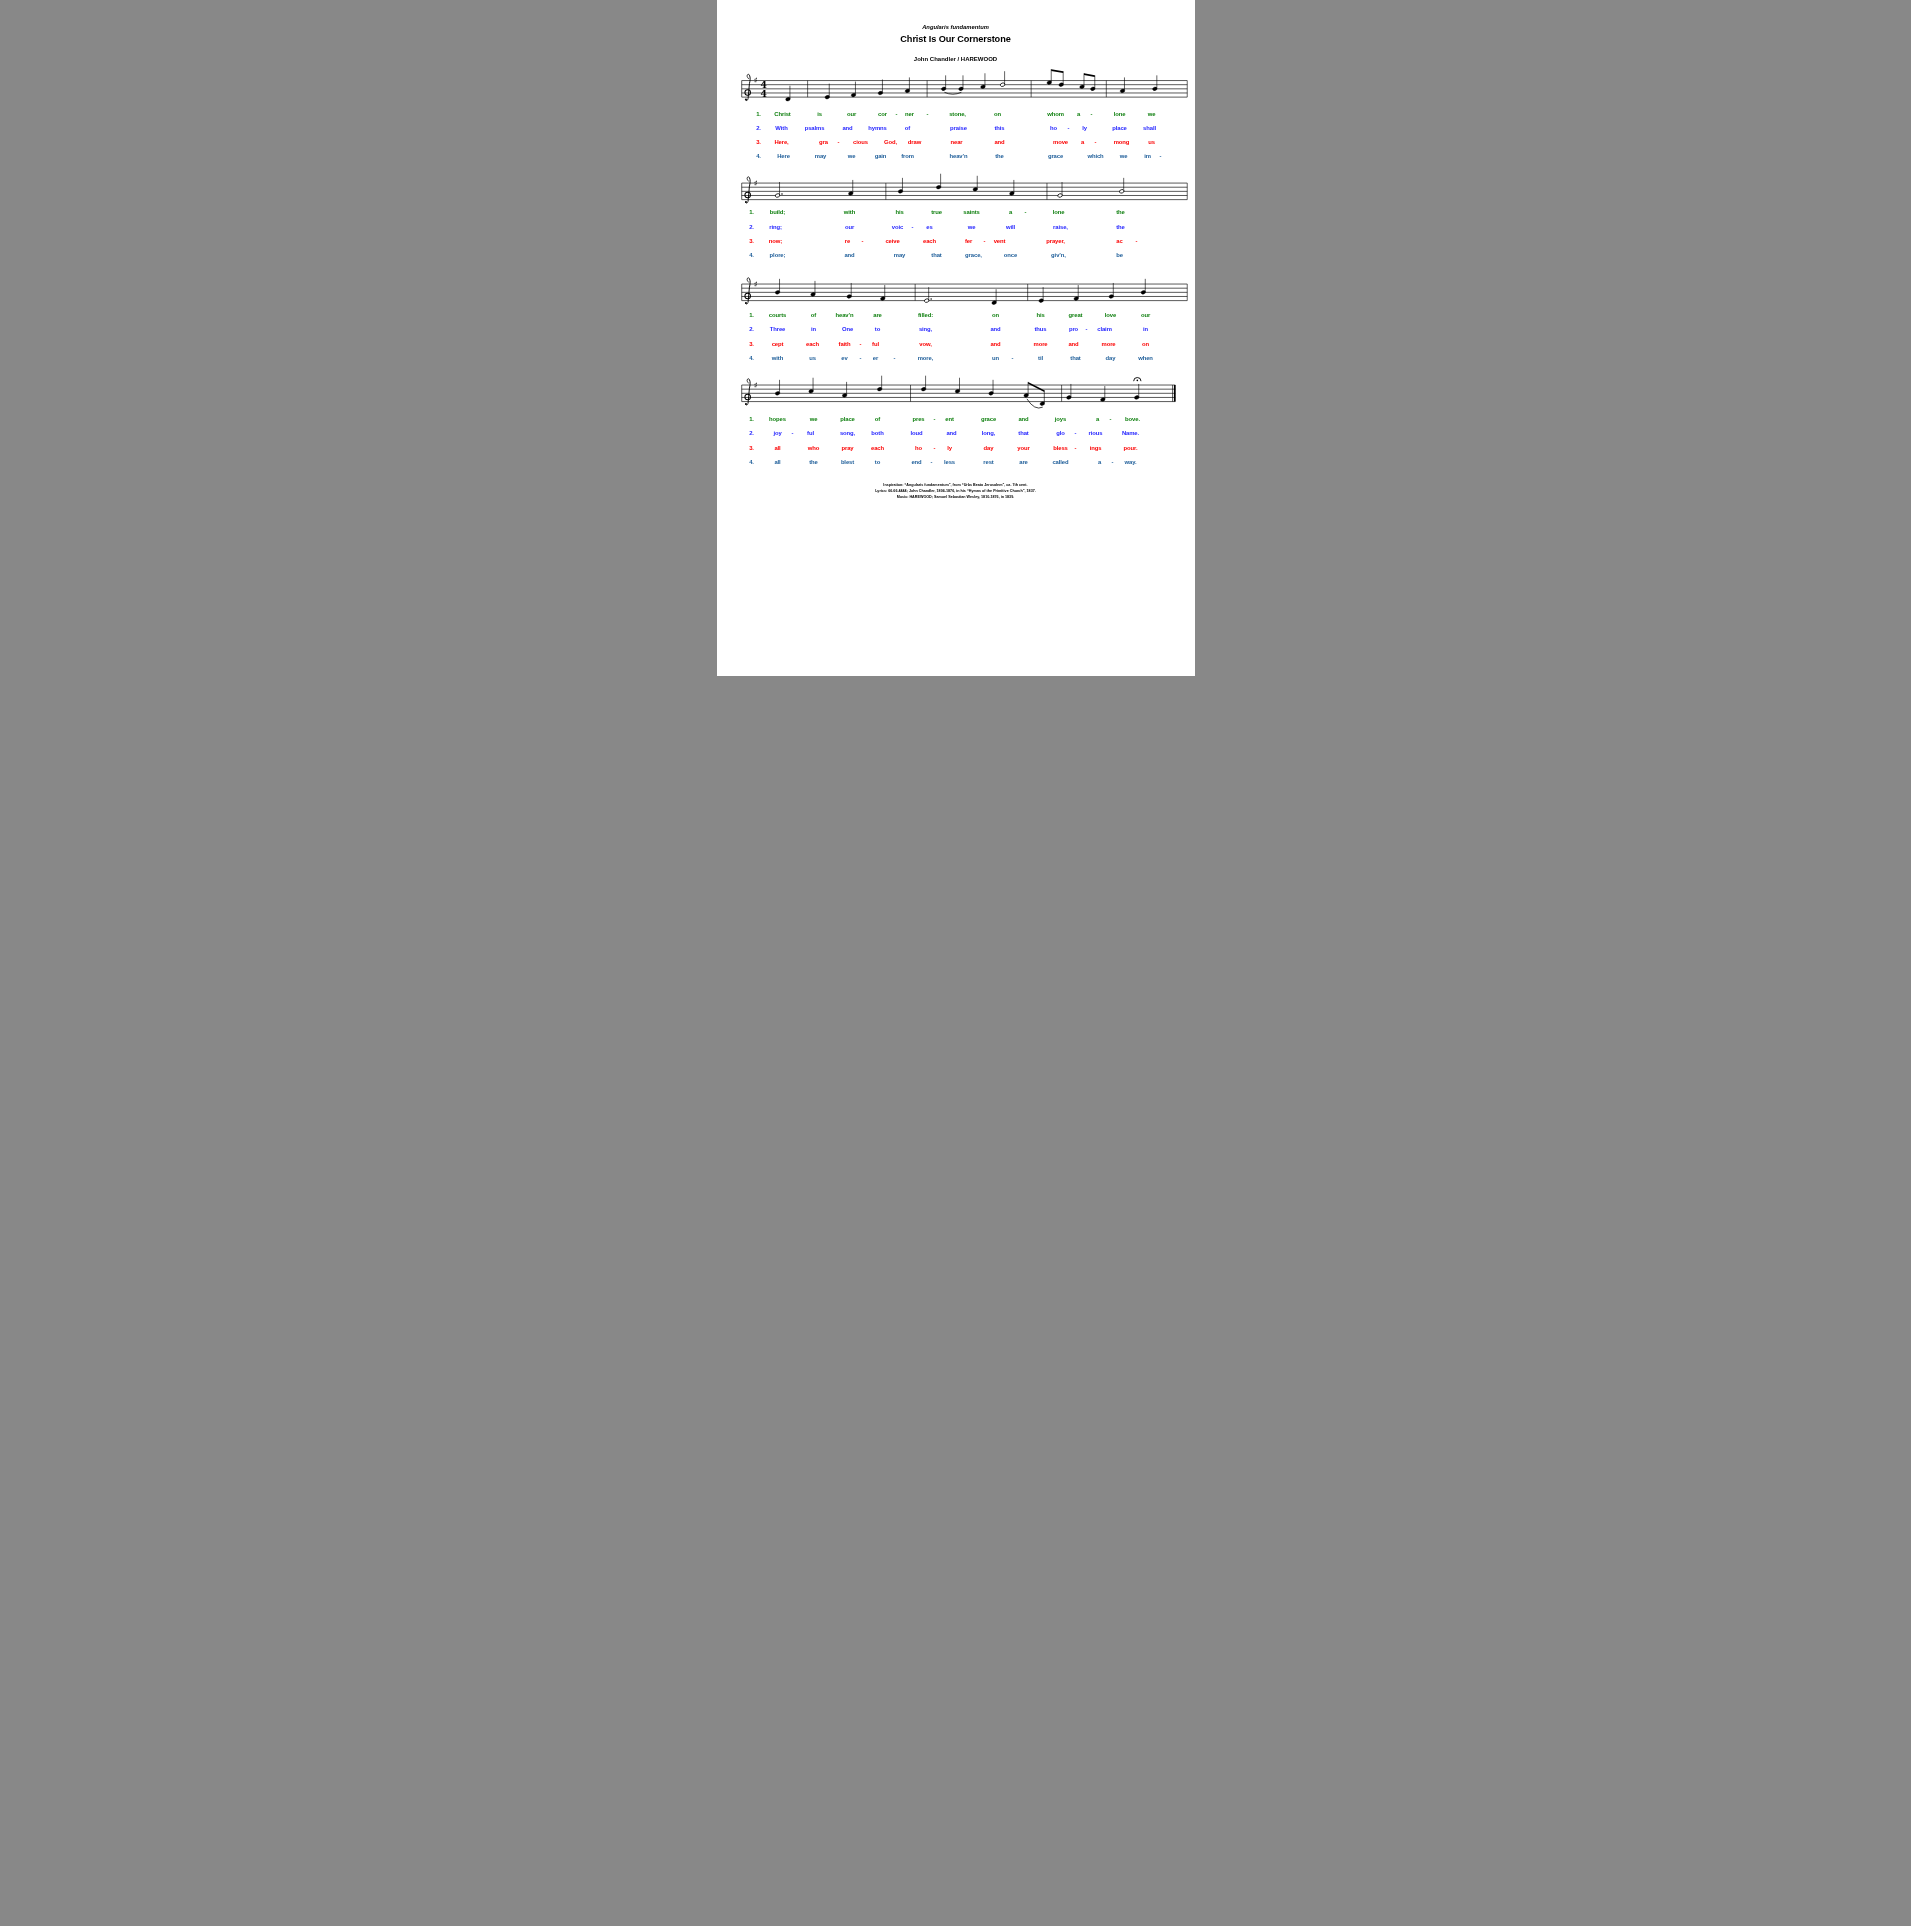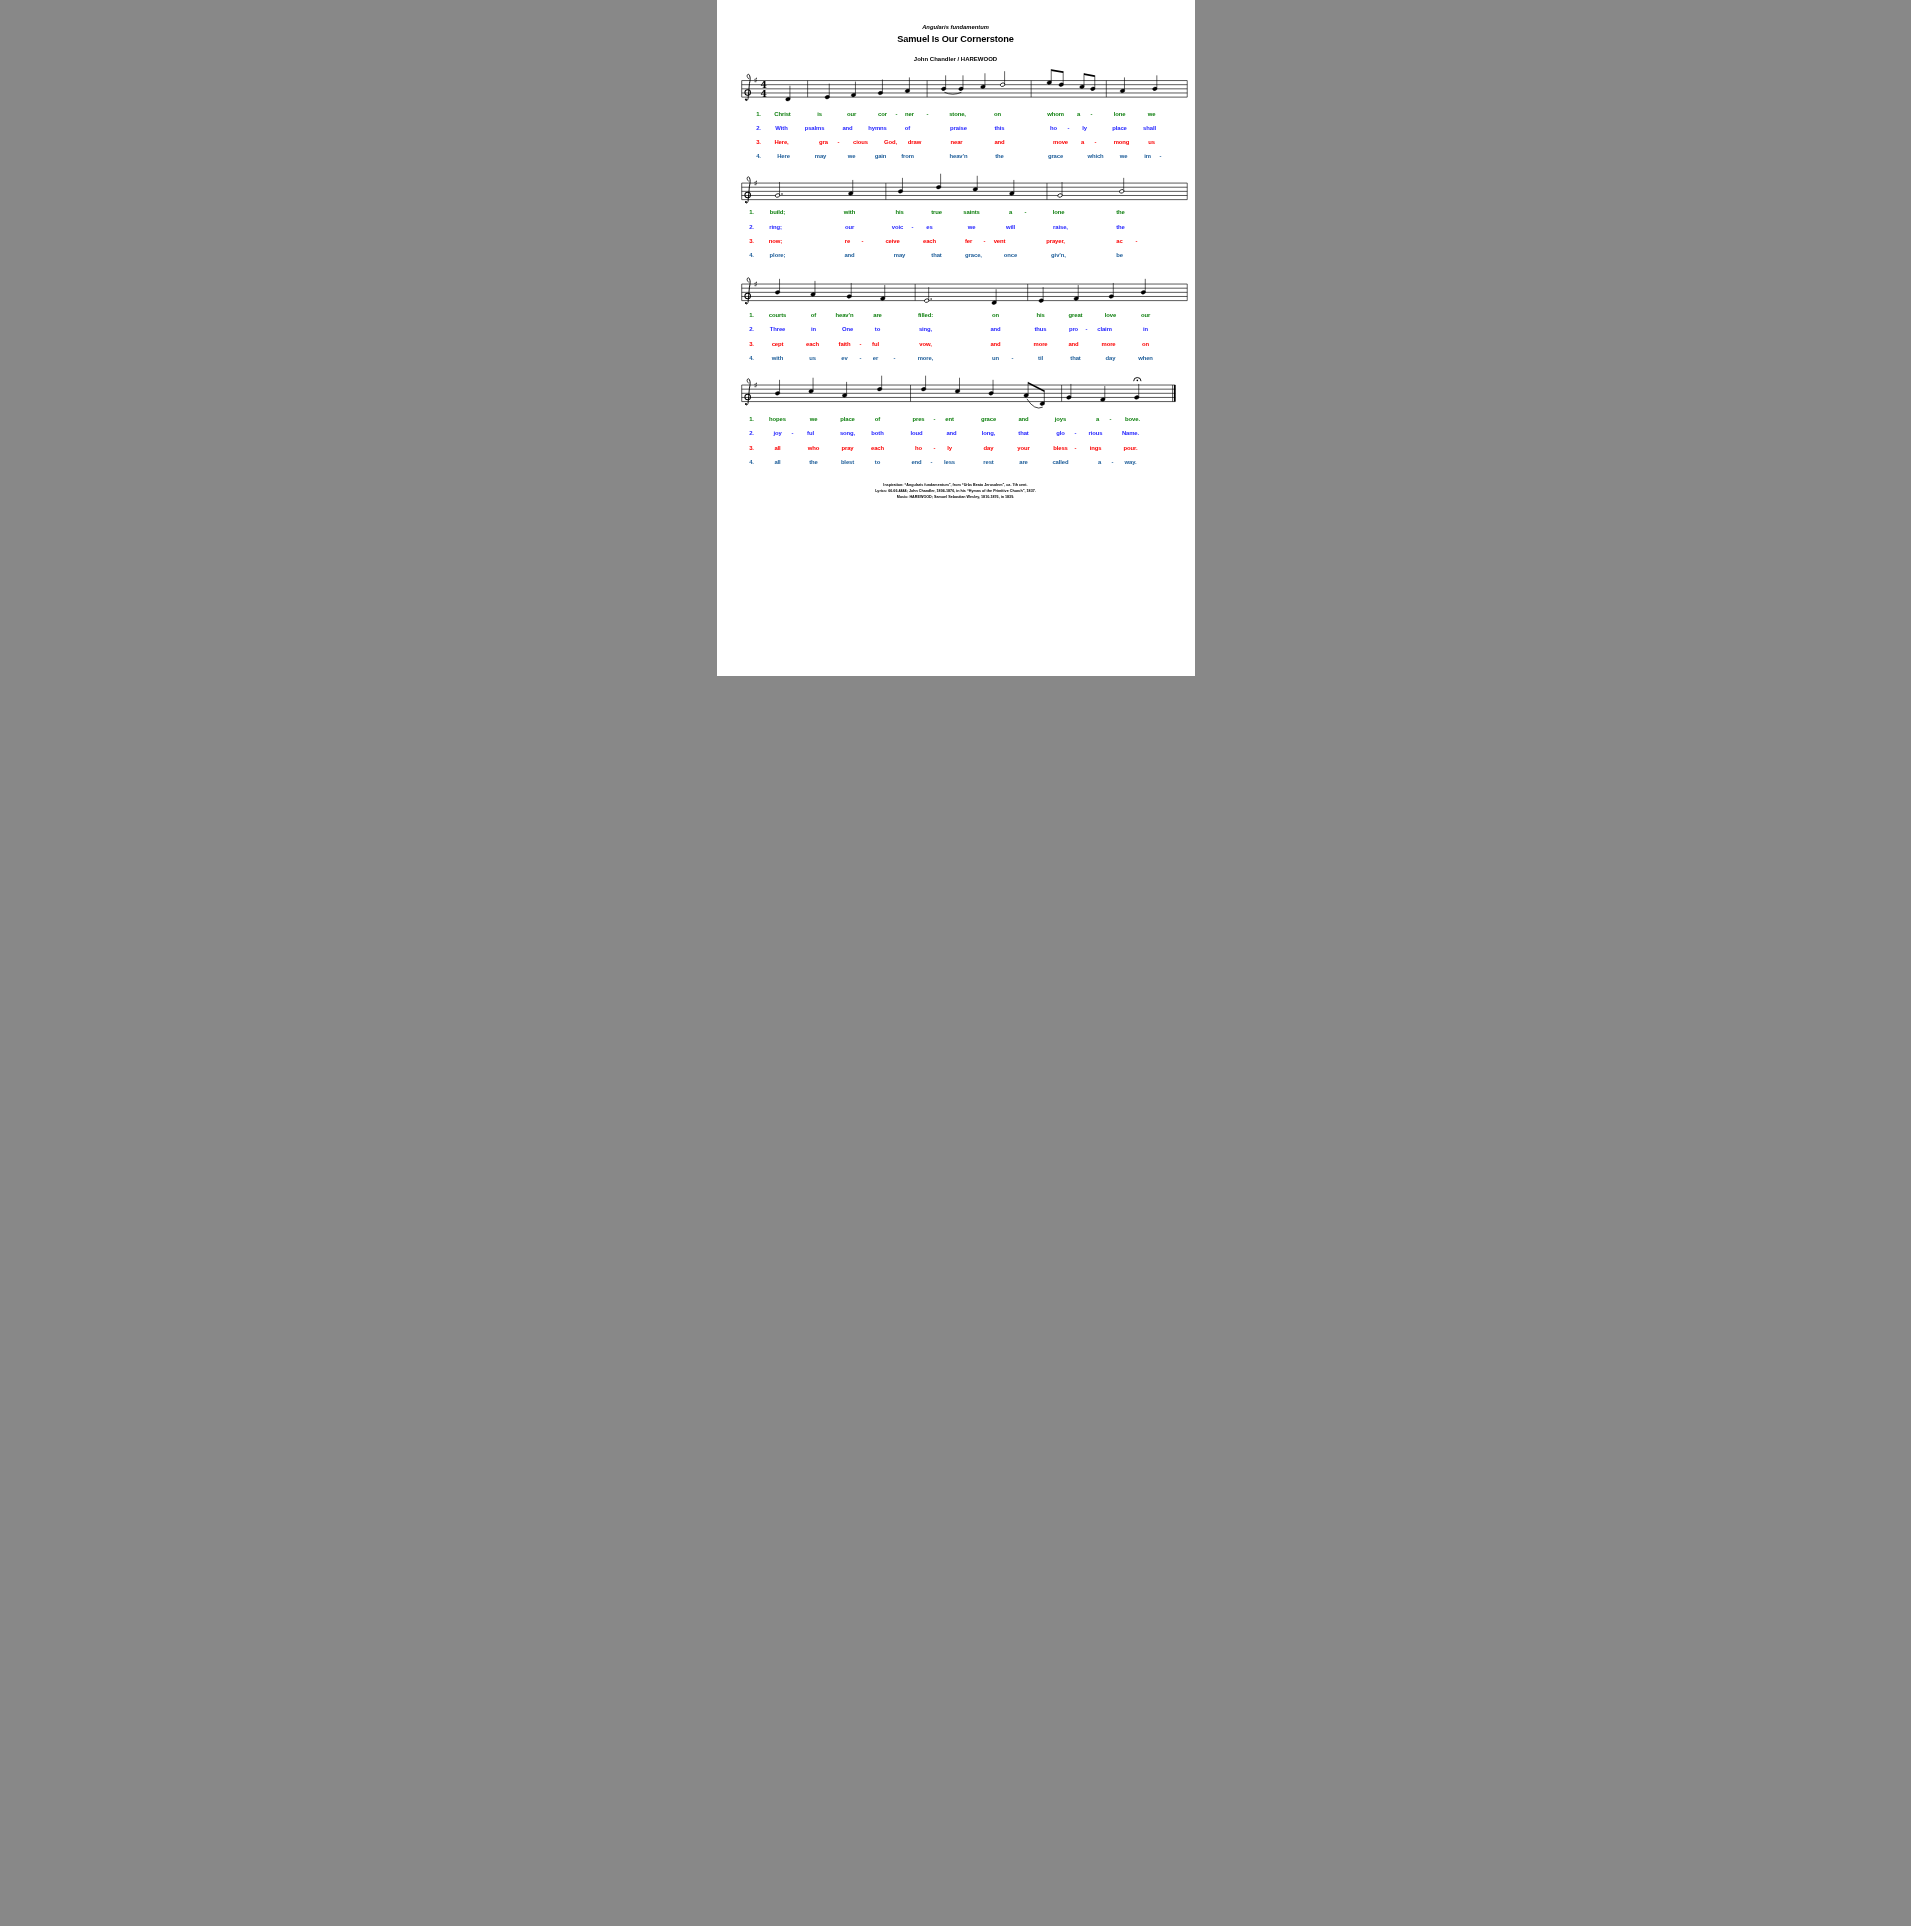--- a/index.html
+++ b/index.html
@@ -16,21 +16,21 @@
     font-size:5.9px;font-weight:bold;letter-spacing:-0.1px;white-space:nowrap;line-height:1;
   }
   .footer-line{font-size:3.7px;font-weight:bold;color:#000;}
   svg.music{position:absolute;left:0;top:0;pointer-events:none;}
 </style>
 </head>
 <body>
 
 <div class="page">
   <div class="center-line dedication" style="top:24px">Angularis fundamentum</div>
-  <div class="center-line main-title" style="top:34px">Samuel Is Our Cornerstone</div>
+  <div class="center-line main-title" style="top:34px">Christ Is Our Cornerstone</div>
   <div class="center-line byline" style="top:56px">John Chandler / HAREWOOD</div>
 
   <svg class="music" width="478" height="676" viewBox="0 0 1240 1754">
       <g>
         <line x1="64" y1="209" x2="1220" y2="209" stroke="#000" stroke-width="1.7"></line>
         <line x1="64" y1="219.75" x2="1220" y2="219.75" stroke="#000" stroke-width="1.7"></line>
         <line x1="64" y1="230.5" x2="1220" y2="230.5" stroke="#000" stroke-width="1.7"></line>
         <line x1="64" y1="241.25" x2="1220" y2="241.25" stroke="#000" stroke-width="1.7"></line>
         <line x1="64" y1="252" x2="1220" y2="252" stroke="#000" stroke-width="1.7"></line>
         <line x1="64" y1="209" x2="64" y2="252" stroke="#000" stroke-width="1.7"></line>

